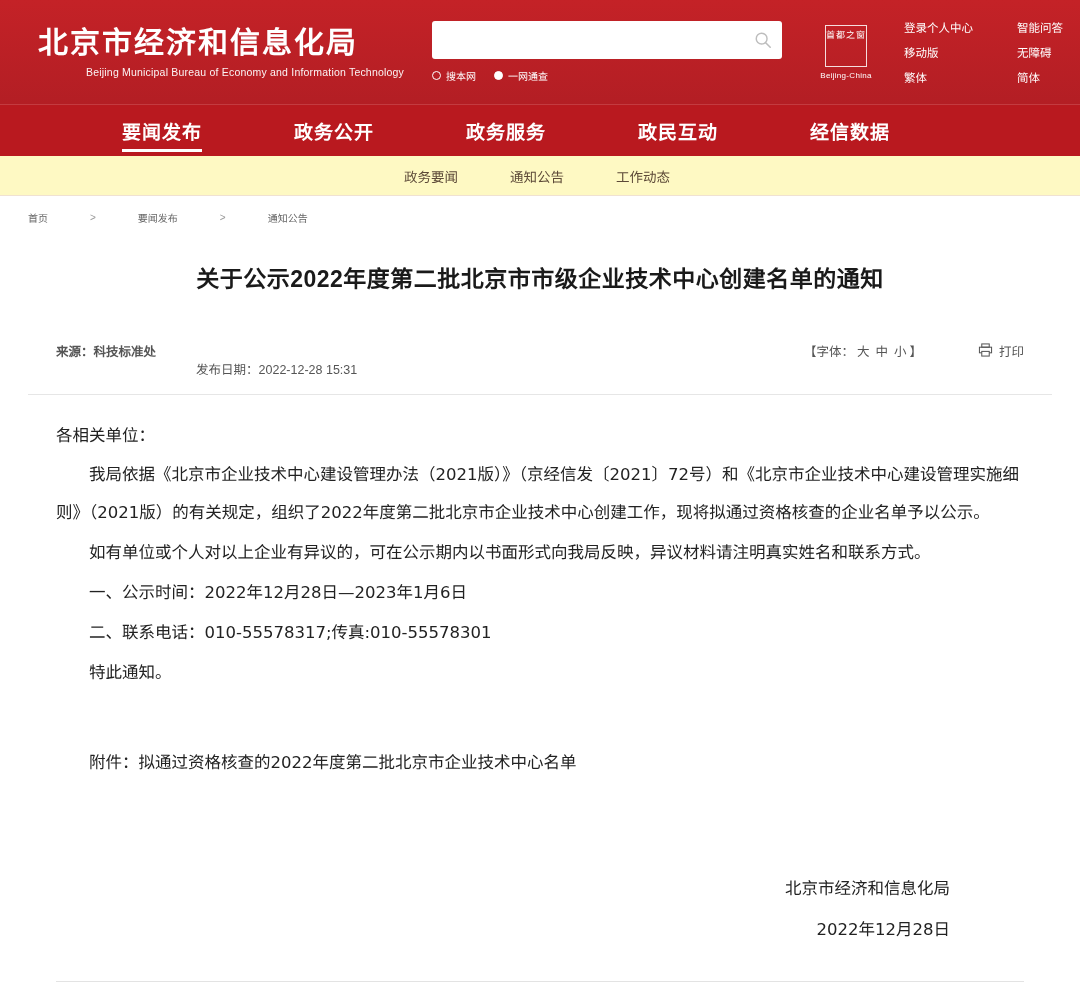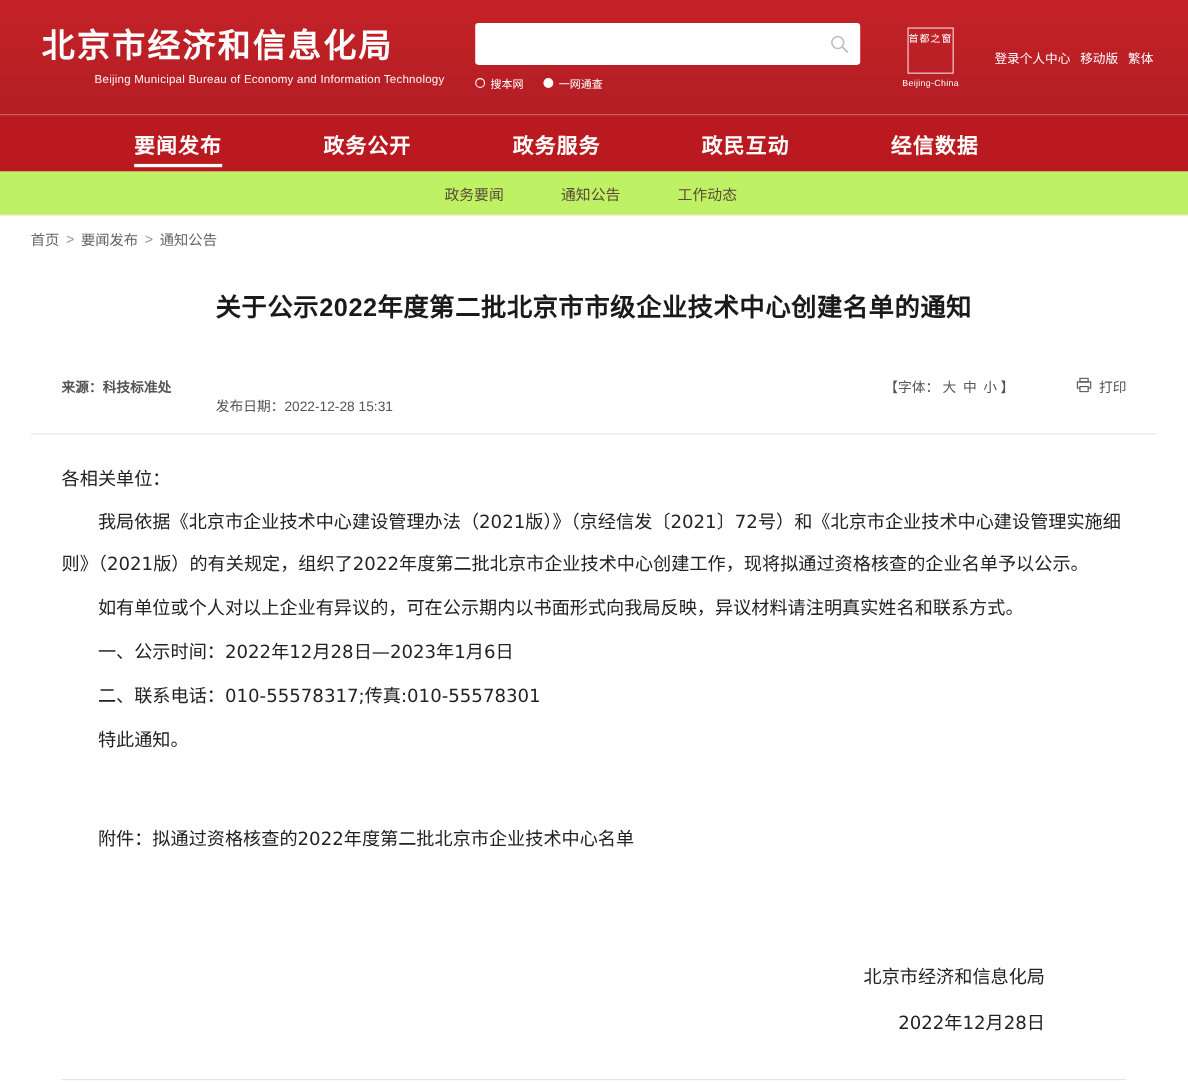--- a/index.html
+++ b/index.html
@@ -117,21 +117,21 @@
   }
 
   .header-links {
     flex: 0 0 auto;
     margin-left: 30px;
     display: flex;
     gap: 44px;
     color: #ffffff;
     font-size: 11.5px;
   }
-  .header-links .col { display: flex; flex-direction: row; gap: 9px; }
+  .header-links .col { display: flex; flex-direction: column; gap: 9px; }
   .header-links a { color: #fff; text-decoration: none; white-space: nowrap; }
 
   
   .main-nav {
     height: 52px;
     background: #b9191f;
     border-top: 1px solid rgba(255,255,255,.15);
     display: flex;
     align-items: stretch;
     padding-left: 76px;
@@ -151,40 +151,41 @@
     content: "";
     position: absolute;
     left: 46px; right: 46px; bottom: 4px;
     height: 3px;
     background: #ffffff;
   }
 
   
   .sub-nav {
     height: 40px;
-    background: #bef264;
+    background: #fef9c3;
     border-bottom: 1px solid #f0e2d2;
     display: flex;
     align-items: center;
     padding-left: 404px;
     gap: 52px;
     font-size: 13.5px;
     color: #5d4a38;
   }
   .sub-nav .sub-item { cursor: pointer; white-space: nowrap; }
 
   
   .breadcrumb {
     height: 42px;
     display: flex;
     align-items: center;
     padding-left: 28px;
-    font-size: 13px;
+    font-size: 10px;
     color: #666666;
     background: #ffffff;
+    gap: 36px;
   }
   .breadcrumb span { white-space: nowrap; }
   .breadcrumb .sep { margin: 0 6px; color: #999; }
 
   
   .article {
     padding: 10px 56px 0 56px;
   }
   .article-title {
     font-size: 23px;

